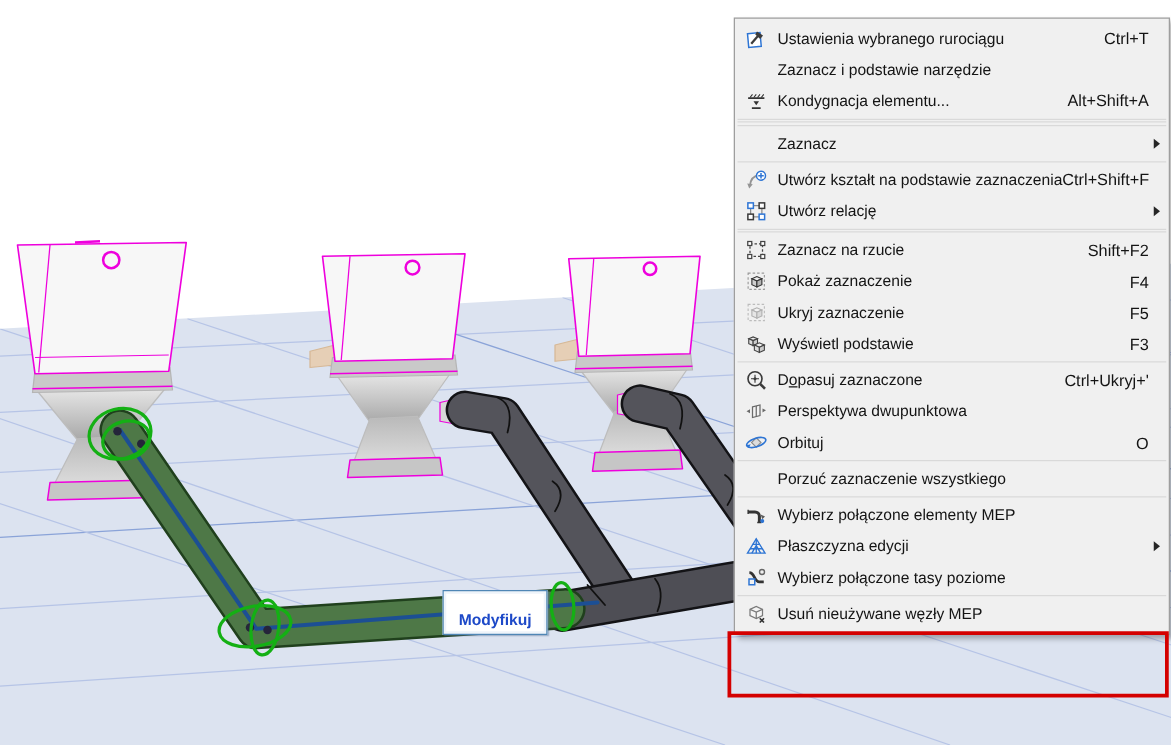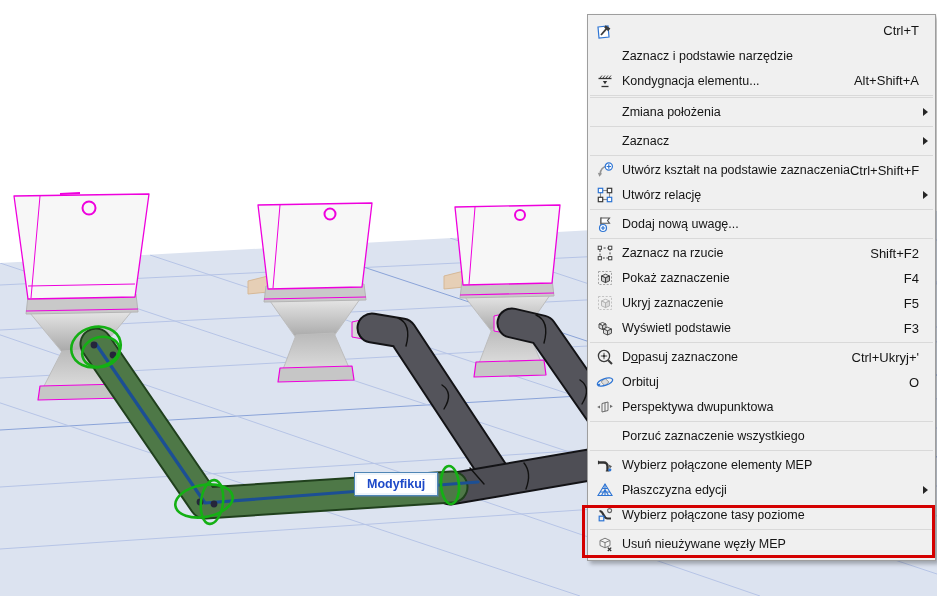--- a/index.html
+++ b/index.html
@@ -2,21 +2,21 @@
 <html><head>
 <meta charset="utf-8">
 <style>
   html,body{margin:0;padding:0;background:#fff;}
   .stage{position:relative;width:937px;height:596px;overflow:hidden;
          font-family:"Liberation Sans",sans-serif;background:#ffffff;}
   svg.scene{position:absolute;left:0;top:0;}
 
   
   .tooltip{position:absolute;left:354px;top:472px;box-sizing:border-box;
-           padding:4px 12px 3px 12px;background:#ffffff;
+           padding:16px 12px 3px 12px;background:#ffffff;
            border:1px solid #4f86b5;box-shadow:inset 0 0 0 2px #eef4fa,1px 1px 1px rgba(90,120,160,.55);
            color:#1d49c8;font-weight:bold;font-size:12.5px;line-height:15px;white-space:nowrap;z-index:3;}
 
   
   .menu{position:absolute;left:587px;top:14px;width:349px;box-sizing:border-box;
         background:#f0f0f0;border:1px solid #9e9e9e;padding:3px 0;
         box-shadow:3px 3px 4px rgba(0,0,0,.28);z-index:4;}
   .mi{display:flex;align-items:center;height:25px;position:relative;cursor:default;}
   .mi-ic{flex:0 0 auto;width:20px;height:19px;margin:0 7px 0 7px;display:flex;
          align-items:center;justify-content:center;}
@@ -155,20 +155,21 @@
   <div class="menu">
 
     <div class="mi">
       <span class="mi-ic">
         <svg width="18" height="18" viewBox="0 0 18 18">
             <polygon points="2,5 12,4 13,15 3,16" fill="#fff" stroke="#2e75d4" stroke-width="1.2"></polygon>
             <path d="M5 13 L11.2 5.8" stroke="#3c3c3c" stroke-width="1.8"></path>
             <polygon points="9.6,3.2 14.4,6.4 12.2,9.2 8.2,5.6" fill="#3c3c3c"></polygon>
           </svg>
       </span>
+      <span class="mi-label">Ustawienia wybranego rurociągu</span>
       <span class="mi-sc">Ctrl+T</span>
     </div>
 
     <div class="mi">
       <span class="mi-ic"></span>
       <span class="mi-label">Zaznacz i podstawie narzędzie</span>
       <span class="mi-sc"></span>
     </div>
 
     <div class="mi">
@@ -182,26 +183,20 @@
       </span>
       <span class="mi-label">Kondygnacja elementu...</span>
       <span class="mi-sc">Alt+Shift+A</span>
     </div>
 
     <div class="msep"></div>
 
 
     <div class="msep"></div>
 
-    <div class="mi">
-      <span class="mi-ic"></span>
-      <span class="mi-label">Zmiana położenia</span>
-      <span class="mi-sc"></span>
-      <span class="mi-sub"></span>
-    </div>
 
     <div class="msep"></div>
 
     <div class="mi">
       <span class="mi-ic"></span>
       <span class="mi-label">Zaznacz</span>
       <span class="mi-sc"></span>
       <span class="mi-sub"></span>
     </div>
 
@@ -230,32 +225,20 @@
             <rect x="11.3" y="11.3" width="4.4" height="4.4" stroke="#2e75d4" stroke-width="1.2"></rect>
           </svg>
       </span>
       <span class="mi-label">Utwórz relację</span>
       <span class="mi-sc"></span>
       <span class="mi-sub"></span>
     </div>
 
     <div class="msep"></div>
 
-    <div class="mi">
-      <span class="mi-ic">
-        <svg width="18" height="18" viewBox="0 0 18 18">
-            <path d="M5 2.5 V15.5" stroke="#555" stroke-width="1.3"></path>
-            <path d="M5 3 H13.5 l-2 2.6 2 2.6 H5z" fill="#fff" stroke="#555" stroke-width="1.1"></path>
-            <circle cx="7" cy="13" r="3.5" fill="#fff" stroke="#2e75d4" stroke-width="1.2"></circle>
-            <path d="M7 10.9 v4.2 M4.9 13 h4.2" stroke="#2e75d4" stroke-width="1.2"></path>
-          </svg>
-      </span>
-      <span class="mi-label">Dodaj nową uwagę...</span>
-      <span class="mi-sc"></span>
-    </div>
 
     <div class="msep"></div>
 
     <div class="mi">
       <span class="mi-ic">
         <svg width="18" height="18" viewBox="0 0 18 18" fill="#fff">
             <rect x="4" y="4" width="10" height="10" fill="none" stroke="#444" stroke-width="1" stroke-dasharray="2 1.6"></rect>
             <rect x="2.2" y="2.2" width="3.2" height="3.2" stroke="#444"></rect>
             <rect x="12.6" y="2.2" width="3.2" height="3.2" stroke="#444"></rect>
             <rect x="2.2" y="12.6" width="3.2" height="3.2" stroke="#444"></rect>
@@ -317,43 +300,43 @@
             <circle cx="8" cy="8" r="1.2" fill="#3a3a3a"></circle>
             <path d="M8 4.8 V11.2 M4.8 8 H11.2" stroke="#3a3a3a" stroke-width="0.9"></path>
           </svg>
       </span>
       <span class="mi-label"><span>D</span><span class="u">o</span><span>pasuj zaznaczone</span></span>
       <span class="mi-sc">Ctrl+Ukryj+'</span>
     </div>
 
     <div class="mi">
       <span class="mi-ic">
-        <svg width="18" height="18" viewBox="0 0 18 18" fill="none">
-            <polygon points="9,5.2 12.8,9 9,12.8 5.2,9" fill="#dcdcdc" stroke="#8c8c8c" stroke-width="0.9"></polygon>
-            <ellipse cx="9" cy="9" rx="8" ry="3.4" transform="rotate(-18 9 9)" stroke="#2e75d4" stroke-width="1.3"></ellipse>
-            <polygon points="1.2,11.2 4.6,10.4 3,13.4" fill="#2e75d4"></polygon>
-          </svg>
-      </span>
-      <span class="mi-label">Orbituj</span>
-      <span class="mi-sc">O</span>
-    </div>
-
-    <div class="mi">
-      <span class="mi-ic">
         <svg width="18" height="18" viewBox="0 0 18 18" fill="none" stroke="#6a6a6a" stroke-width="1">
             <polygon points="6,5.5 12,4 12,12.5 6,14" fill="#f2f2f2"></polygon>
             <line x1="9" y1="4.8" x2="9" y2="13.2"></line>
             <polygon points="1.2,9 4,7.4 4,10.6" fill="#6a6a6a" stroke="none"></polygon>
             <polygon points="16.8,8.2 14,6.8 14,10 " fill="#6a6a6a" stroke="none"></polygon>
           </svg>
       </span>
       <span class="mi-label">Perspektywa dwupunktowa</span>
       <span class="mi-sc"></span>
     </div>
 
+    <div class="mi">
+      <span class="mi-ic">
+        <svg width="18" height="18" viewBox="0 0 18 18" fill="none">
+            <polygon points="9,5.2 12.8,9 9,12.8 5.2,9" fill="#dcdcdc" stroke="#8c8c8c" stroke-width="0.9"></polygon>
+            <ellipse cx="9" cy="9" rx="8" ry="3.4" transform="rotate(-18 9 9)" stroke="#2e75d4" stroke-width="1.3"></ellipse>
+            <polygon points="1.2,11.2 4.6,10.4 3,13.4" fill="#2e75d4"></polygon>
+          </svg>
+      </span>
+      <span class="mi-label">Orbituj</span>
+      <span class="mi-sc">O</span>
+    </div>
+
     <div class="msep"></div>
 
     <div class="mi">
       <span class="mi-ic"></span>
       <span class="mi-label">Porzuć zaznaczenie wszystkiego</span>
       <span class="mi-sc"></span>
     </div>
 
     <div class="msep"></div>
 

